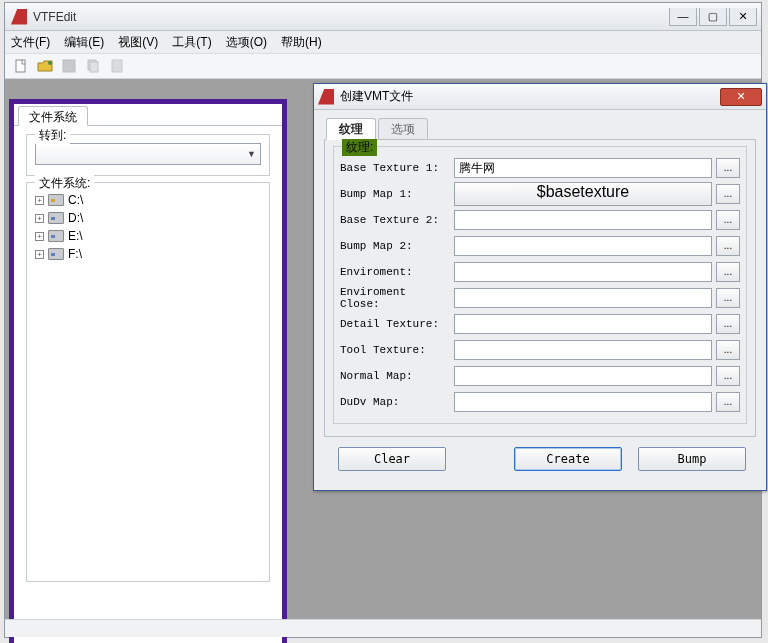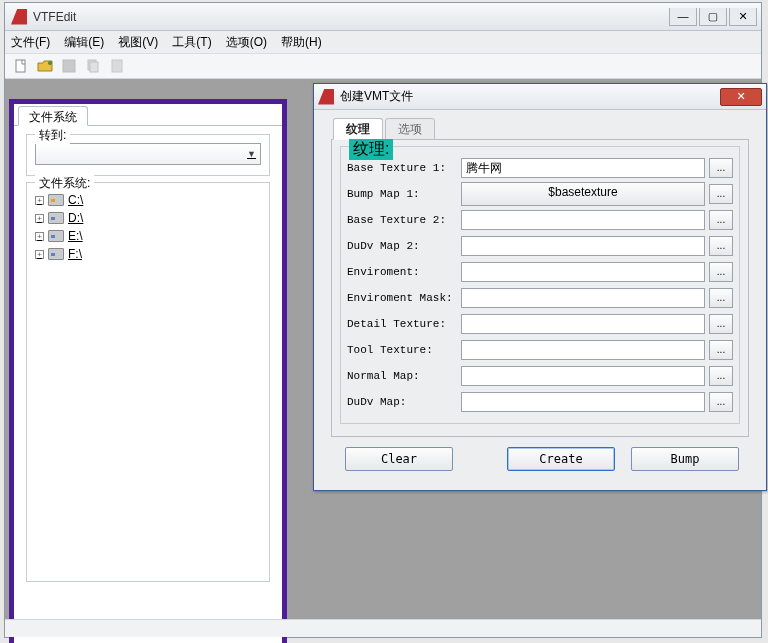--- a/index.html
+++ b/index.html
@@ -38,21 +38,21 @@
 
 .panel {
   position: absolute; left: 4px; top: 20px; width: 278px; height: 558px;
   background: #fff; border: 5px solid #4c1d95;
 }
 .tabstrip { height: 22px; display: flex; border-bottom: 1px solid #b8bfc8; font-size: 12px; }
 .tab {
   padding: 2px 10px; background: #fff; border: 1px solid #b8bfc8; border-bottom-color: #fff;
   margin: 2px 0 -1px 4px; border-radius: 3px 3px 0 0;
 }
-.panel-body { padding: 8px 12px; font-size: 12px; text-decoration: underline; }
+.panel-body { padding: 8px 12px; font-size: 12px; }
 .fieldset { border: 1px solid #c8cdd4; padding: 8px 8px 10px; position: relative; margin-bottom: 6px; }
 .fieldset .legend { position: absolute; top: -8px; left: 8px; background: #fff; padding: 0 4px; font-size: 12px; }
 .combo {
   width: 100%; height: 22px; border: 1px solid #9aa2ad; background: linear-gradient(#fff,#eef0f2);
   display: flex; align-items: center; justify-content: flex-end; padding: 0 4px;
 }
 .combo .arrow { font-size: 9px; color: #444; }
 .tree { height: 380px; overflow: auto; }
 .tree-node { display: flex; align-items: center; gap: 4px; height: 18px; font-family: Consolas, monospace; font-size: 12px; padding-left: 0; }
 .tree-node .plus { width: 9px; height: 9px; border: 1px solid #888; font-size: 8px; line-height: 7px; text-align: center; color: #555; }
@@ -68,33 +68,33 @@
 .dlg-title {
   height: 26px; background: linear-gradient(#f8fafc,#e4e8ec); border-bottom: 1px solid #c0c6ce;
   display: flex; align-items: center; padding: 0 4px;
 }
 .dlg-title .icon { width: 16px; height: 16px; margin-right: 6px; background: #c03030; clip-path: polygon(0 0,100% 0,100% 100%,0 100%,40% 0); }
 .dlg-title .txt { flex: 1; font-size: 12px; }
 .dlg-close {
   width: 42px; height: 18px; background: #c94b3b; border: 1px solid #8a2e22; border-radius: 2px;
   color: #fff; font-size: 11px; display: flex; align-items: center; justify-content: center; cursor: default;
 }
-.dlg-body { padding: 8px 17px; }
+.dlg-body { padding: 8px 10px; }
 .dlg-tabs { height: 22px; display: flex; font-size: 12px; border-bottom: 1px solid #b8bfc8; }
 .dlg-tab { padding: 2px 12px; border: 1px solid #b8bfc8; margin: 0 0 -1px 2px; border-radius: 3px 3px 0 0; background: #e8eaec; color:#666; }
 .dlg-tab.active { background: #fff; border-bottom-color:#fff; font-weight: bold; color:#222; }
 .dlg-content { border: 1px solid #b8bfc8; border-top: none; padding: 6px 8px 12px; background: #eceef0; }
 .group { border: 1px solid #c8cdd4; padding: 8px 6px 8px 6px; position: relative; }
-.group .legend { position: absolute; top: -8px; left: 8px; background: #14b8a6; padding: 0 4px; font-size: 16px; }
+.group .legend { position: absolute; top: -8px; left: 8px; background: #4d7c0f; padding: 0 4px; font-size: 12px; }
 .row { display: grid; grid-template-columns: 110px 1fr 24px; align-items: center; gap: 4px; height: 26px; font-size: 12px; }
 .row label { font-family: Consolas, "Courier New", monospace; font-size: 11px; }
 .row input.tf {
   height: 20px; border: 1px solid #9aa2ad; background: #fff; padding: 0 4px; font-size: 12px; width: 100%;
 }
-.row .vbtn { height: 24px; width: 100%; border: 1px solid #9aa2ad; background: linear-gradient(#fdfdfd,#e6e8ea); font-size: 12px; text-align: center; line-height: 18px; cursor: default; }
+.row .vbtn { height: 24px; width: 100%; border: 1px solid #9aa2ad; background: linear-gradient(#fdfdfd,#e6e8ea); font-size: 16px; text-align: center; line-height: 18px; cursor: default; }
 .browse { height: 20px; border: 1px solid #9aa2ad; background: linear-gradient(#fdfdfd,#e6e8ea); font-size: 10px; text-align: center; line-height: 18px; cursor: default; }
 .dlg-actions { display: flex; justify-content: flex-end; gap: 16px; padding: 10px 10px 0; }
 .btn {
   width: 108px; height: 24px; border: 1px solid #7a8fb8; background: linear-gradient(#fdfdfd,#e6e8ea);
   font-size: 12px; text-align: center; line-height: 22px; cursor: default; border-radius: 2px;
   font-family: Consolas, monospace;
 }
 .btn:first-child { margin-right: auto; margin-left: 4px; }
 .btn.primary { border-color: #2f6fd0; box-shadow: 0 0 0 1px #a8c8f0 inset; }
 
@@ -207,31 +207,31 @@
                   <label>Bump Map 1:</label>
                   <div class="vbtn">$basetexture</div>
                   <div class="browse">...</div>
                 </div>
                 <div class="row">
                   <label>Base Texture 2:</label>
                   <input class="tf" value="" style="">
                   <div class="browse">...</div>
                 </div>
                 <div class="row">
-                  <label>DuDv Map 2:</label>
+                  <label>Bump Map 2:</label>
                   <input class="tf" value="" style="">
                   <div class="browse">...</div>
                 </div>
                 <div class="row">
                   <label>Enviroment:</label>
                   <input class="tf" value="" style="">
                   <div class="browse">...</div>
                 </div>
                 <div class="row">
-                  <label>Enviroment Mask:</label>
+                  <label>Enviroment Close:</label>
                   <input class="tf" value="" style="">
                   <div class="browse">...</div>
                 </div>
                 <div class="row">
                   <label>Detail Texture:</label>
                   <input class="tf" value="" style="">
                   <div class="browse">...</div>
                 </div>
                 <div class="row">
                   <label>Tool Texture:</label>

